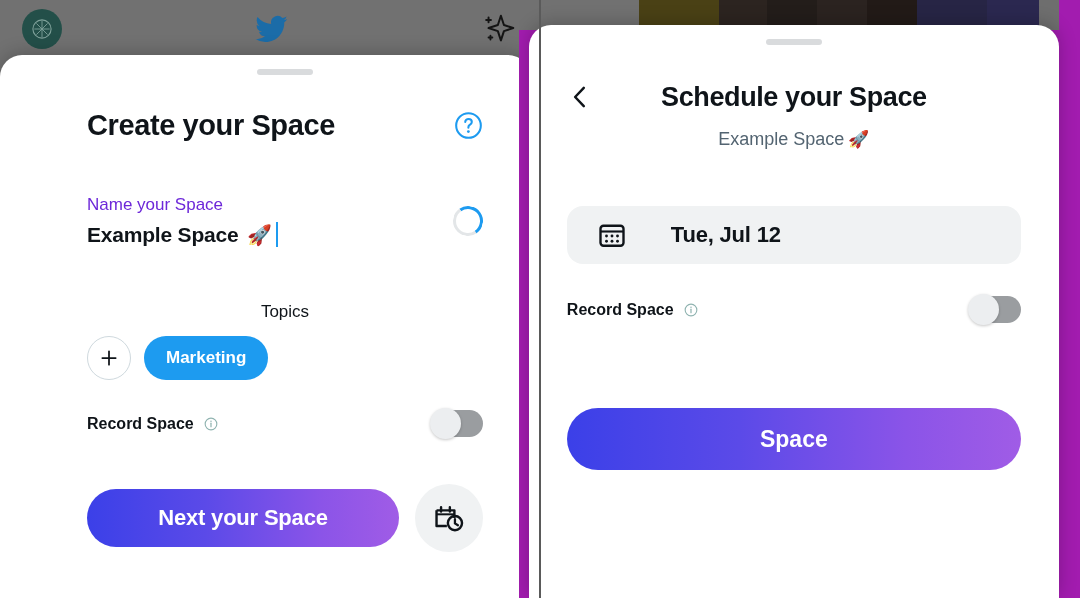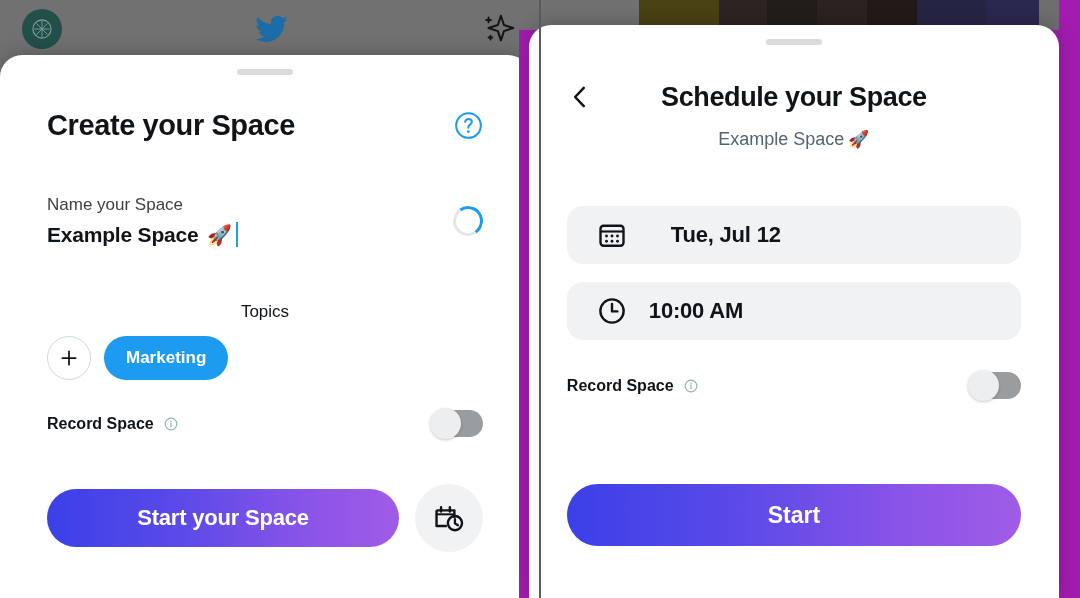--- a/index.html
+++ b/index.html
@@ -55,20 +55,21 @@
 
   .sheet-left {
     position: absolute;
     left: 0;
     top: 55px;
     width: 530px;
     height: 543px;
     background: #ffffff;
     border-radius: 22px 22px 0 0;
     box-shadow: 0 -2px 18px rgba(0,0,0,0.22);
+    padding-left: 40px;
   }
 
   .grabber {
     width: 56px; height: 6px;
     border-radius: 3px;
     background: #d9dbdd;
     margin: 14px auto 0 auto;
   }
 
   .sheet-pad-left { padding: 0 47px; }
@@ -84,21 +85,21 @@
     font-size: 29px;
     font-weight: bold;
     color: #0f1419;
     letter-spacing: -0.4px;
   }
 
   .help-icon { width: 29px; height: 29px; display:block; }
 
   .field-label {
     font-size: 17px;
-    color: #404040;
+    color: #6d28d9;
     margin-top: 53px;
     font-weight: normal;
   }
 
   .name-row {
     display: flex;
     align-items: flex-start;
     justify-content: space-between;
     margin-top: 7px;
   }
@@ -419,21 +420,21 @@
               <path d="M12 10.5 v6" stroke="#8fb3b0" stroke-width="2.1" stroke-linecap="round"></path>
               <circle cx="12" cy="7.2" r="1.25" fill="#8fb3b0"></circle>
             </svg>
           </div>
           <div class="toggle">
             <div class="knob"></div>
           </div>
         </div>
 
         <div class="cta-row">
-          <button class="btn-gradient">Start your Space</button>
+          <button class="btn-gradient">Next your Space</button>
           <div class="btn-schedule-circle">
             <svg class="cal-clock-icon" viewBox="0 0 24 24">
               <path d="M3.2 6.6 h12.6 v5.4 M3.2 6.6 v11 h7.3" fill="none" stroke="#0f1419" stroke-width="1.7" stroke-linejoin="round"></path>
               <path d="M3.2 9.4 h12.6" stroke="#0f1419" stroke-width="1.4"></path>
               <path d="M6.4 4.4 v3 M12.6 4.4 v3" stroke="#0f1419" stroke-width="1.7" stroke-linecap="round"></path>
               <circle cx="16.2" cy="15.6" r="5" fill="none" stroke="#0f1419" stroke-width="1.7"></circle>
               <path d="M16.2 12.8 v3 l2.1 1.3" fill="none" stroke="#0f1419" stroke-width="1.6" stroke-linecap="round"></path>
             </svg>
           </div>
         </div>
@@ -481,43 +482,36 @@
             <circle cx="7.6" cy="12.8" r="1.15" fill="#0f1419"></circle>
             <circle cx="12" cy="12.8" r="1.15" fill="#0f1419"></circle>
             <circle cx="16.4" cy="12.8" r="1.15" fill="#0f1419"></circle>
             <circle cx="7.6" cy="17" r="1.15" fill="#0f1419"></circle>
             <circle cx="12" cy="17" r="1.15" fill="#0f1419"></circle>
             <circle cx="16.4" cy="17" r="1.15" fill="#0f1419"></circle>
           </svg>
           <span class="pill-text">Tue, Jul 12</span>
         </div>
 
-        <div class="pill">
-          <svg class="pill-icon" viewBox="0 0 24 24">
-            <circle cx="12" cy="12" r="9.3" fill="none" stroke="#0f1419" stroke-width="1.9"></circle>
-            <path d="M12 6.4 v5.9 h4.3" fill="none" stroke="#0f1419" stroke-width="1.9" stroke-linecap="round" stroke-linejoin="round"></path>
-          </svg>
-          <span class="pill-text">10:00 AM</span>
-        </div>
 
         <div class="record-row-right">
           <div class="record-left">
             <span class="record-label">Record Space</span>
             <svg class="info-icon" viewBox="0 0 24 24">
               <circle cx="12" cy="12" r="10" fill="none" stroke="#8fb3b0" stroke-width="1.9"></circle>
               <path d="M12 10.5 v6" stroke="#8fb3b0" stroke-width="2.1" stroke-linecap="round"></path>
               <circle cx="12" cy="7.2" r="1.25" fill="#8fb3b0"></circle>
             </svg>
           </div>
           <div class="toggle">
             <div class="knob"></div>
           </div>
         </div>
 
         <div class="btn-next-wrap">
-          <button class="btn-next">Start</button>
+          <button class="btn-next">Space</button>
         </div>
 
       </div>
     </div>
   </div>
 
 </div>
 
 </body></html>

